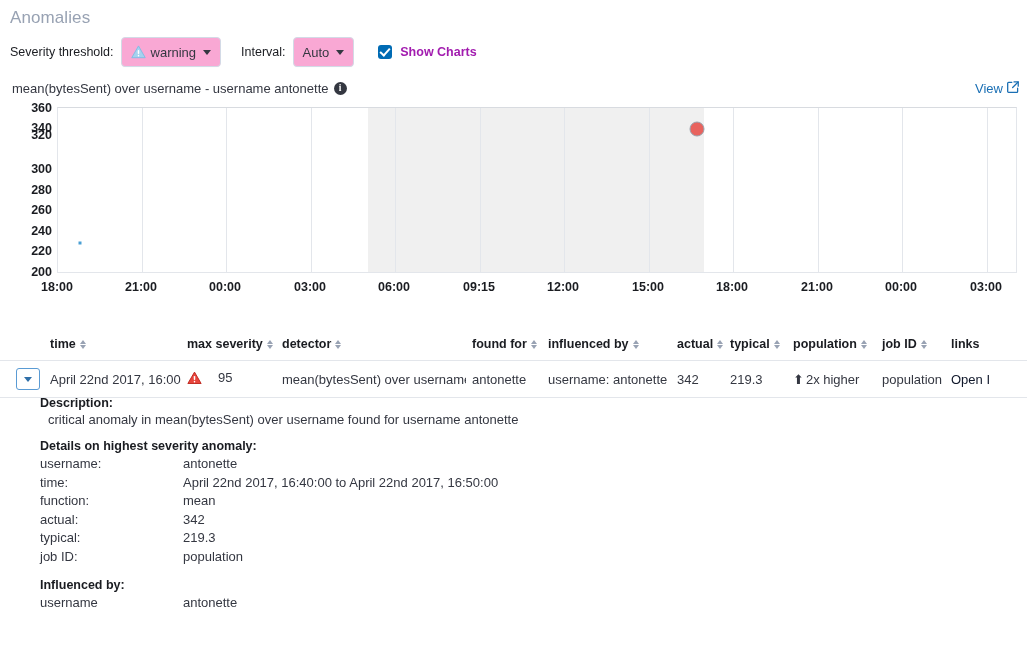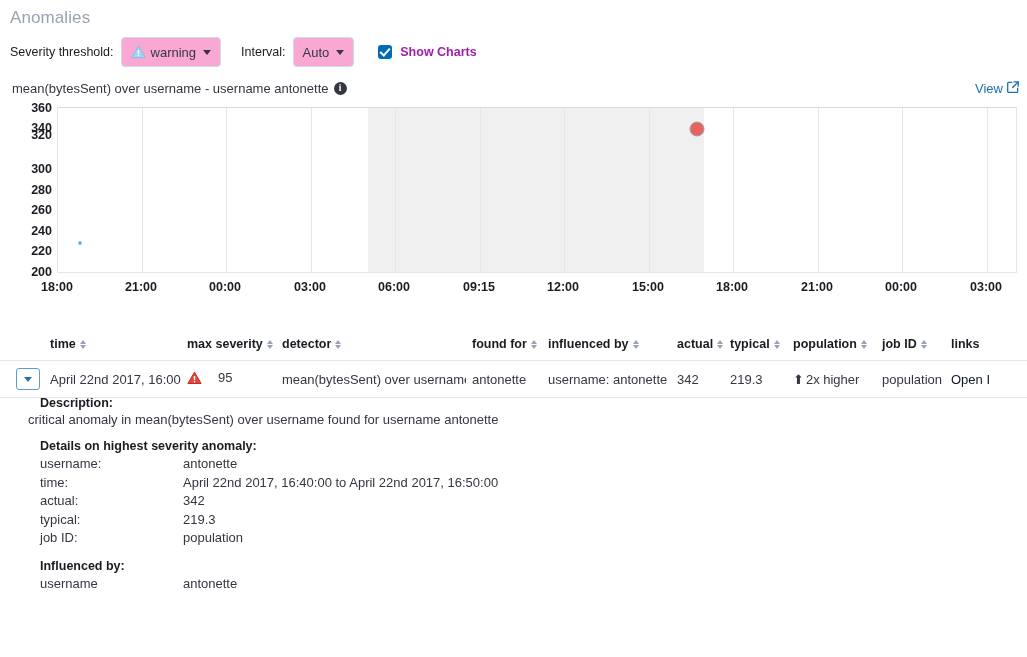--- a/index.html
+++ b/index.html
@@ -155,21 +155,21 @@
   .sev-warn-tri { width: 15px; height: 14px; }
   .up-arrow { font-size: 13px; color: #343741; margin-right: 2px; }
   .link-blue { color: #0f172a; cursor: pointer; }
 
   
   .details { position: absolute; left: 0; top: 396px; width: 1027px; }
   .d-head {
     font-size: 12.5px; font-weight: 700; color: #1a1c21;
     padding-left: 40px; margin-bottom: 2px;
   }
-  .d-text { font-size: 13px; color: #343741; padding-left: 28px; margin-bottom: 12px; }
+  .d-text { font-size: 13px; color: #343741; padding-left: 48px; margin-bottom: 12px; }
   .d-rows { padding-left: 40px; }
   .d-row { display: flex; font-size: 13px; color: #343741; line-height: 18.6px; }
   .d-key { width: 143px; flex: none; }
   .d-val { flex: 1; }
   .mt10 { margin-top: 11px; }
 </style>
 </head>
 <body>
 
 <div class="page">
@@ -392,20 +392,24 @@
     <div class="d-rows">
       <div class="d-row">
           <span class="d-key">username:</span>
           <span class="d-val">antonette</span>
         </div>
       <div class="d-row">
           <span class="d-key">time:</span>
           <span class="d-val">April 22nd 2017, 16:40:00 to April 22nd 2017, 16:50:00</span>
         </div>
       <div class="d-row">
+          <span class="d-key">function:</span>
+          <span class="d-val">mean</span>
+        </div>
+      <div class="d-row">
           <span class="d-key">actual:</span>
           <span class="d-val">342</span>
         </div>
       <div class="d-row">
           <span class="d-key">typical:</span>
           <span class="d-val">219.3</span>
         </div>
       <div class="d-row">
           <span class="d-key">job ID:</span>
           <span class="d-val">population</span>

